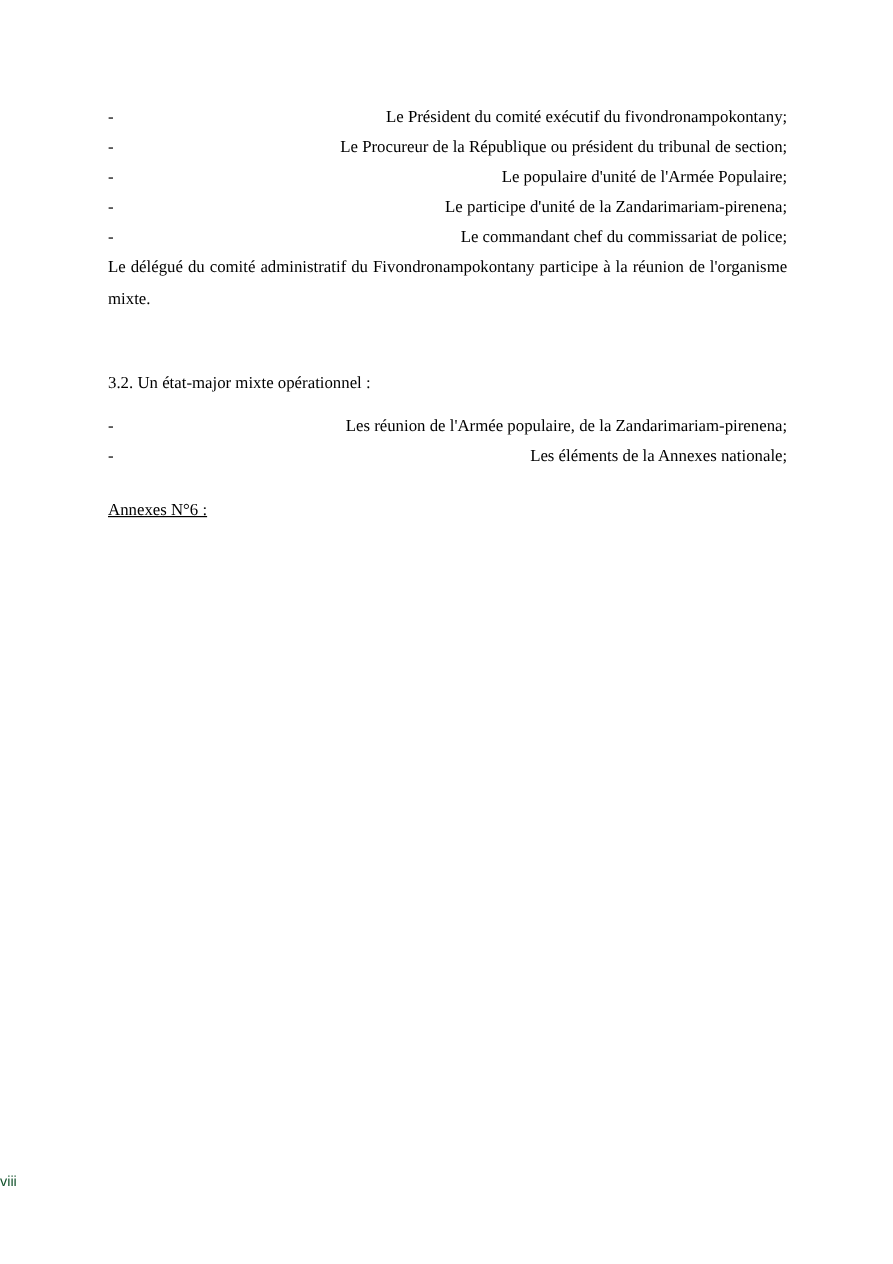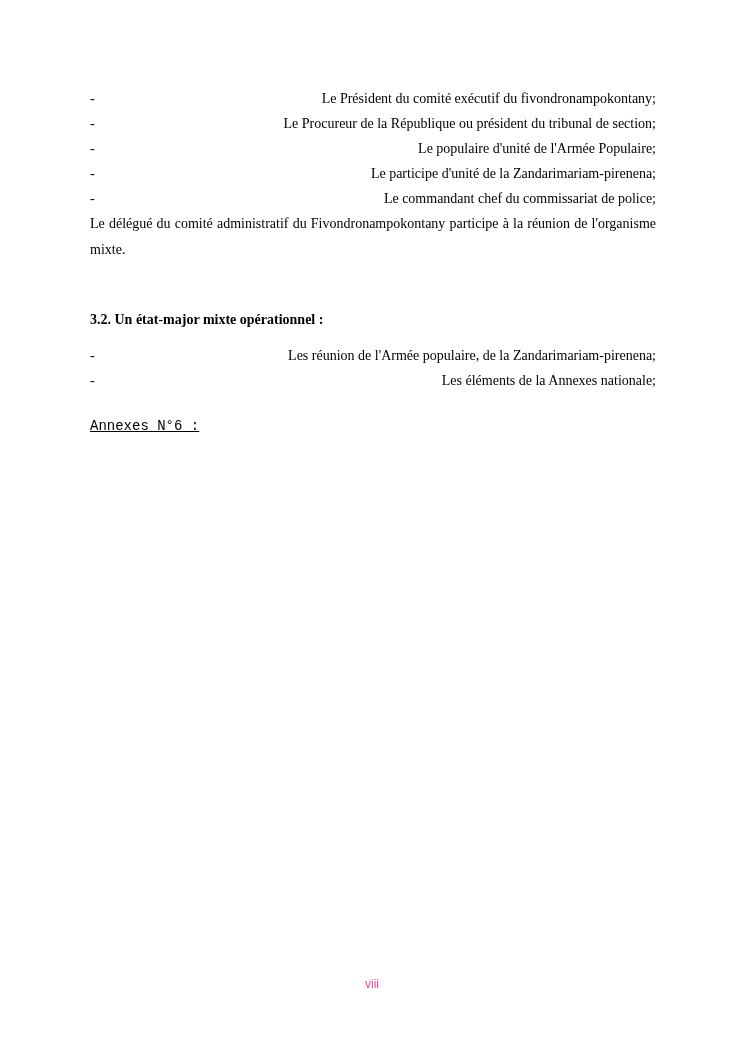--- a/index.html
+++ b/index.html
@@ -44,45 +44,43 @@
   .para {
     text-align: justify;
     line-height: 26px;
     margin: 0;
   }
   .para-delegate {
   }
   .heading {
     margin-top: 44px;
     line-height: 26px;
-    font-weight: bold;
   }
   .units-list {
     margin-top: 10px;
   }
   .para-fokonolona {
     margin-top: 32px;
   }
   .annex {
     margin-top: 20px;
     line-height: 26px;
-    font-family: Liberation Mono, monospace;
   }
   .annex span {
     text-decoration: underline;
   }
   .page-number {
     position: absolute;
     bottom: 62px;
     left: 0;
     right: 0;
-    text-align: center;
+    text-align: left;
     font-family: "Liberation Sans", sans-serif;
     font-size: 12px;
-    color: #ec4899;
+    color: #14532d;
   }
 </style>
 </head>
 <body>
 
 <div class="page">
   <div class="content">
 
     <ul class="dash-list">
       <li>

